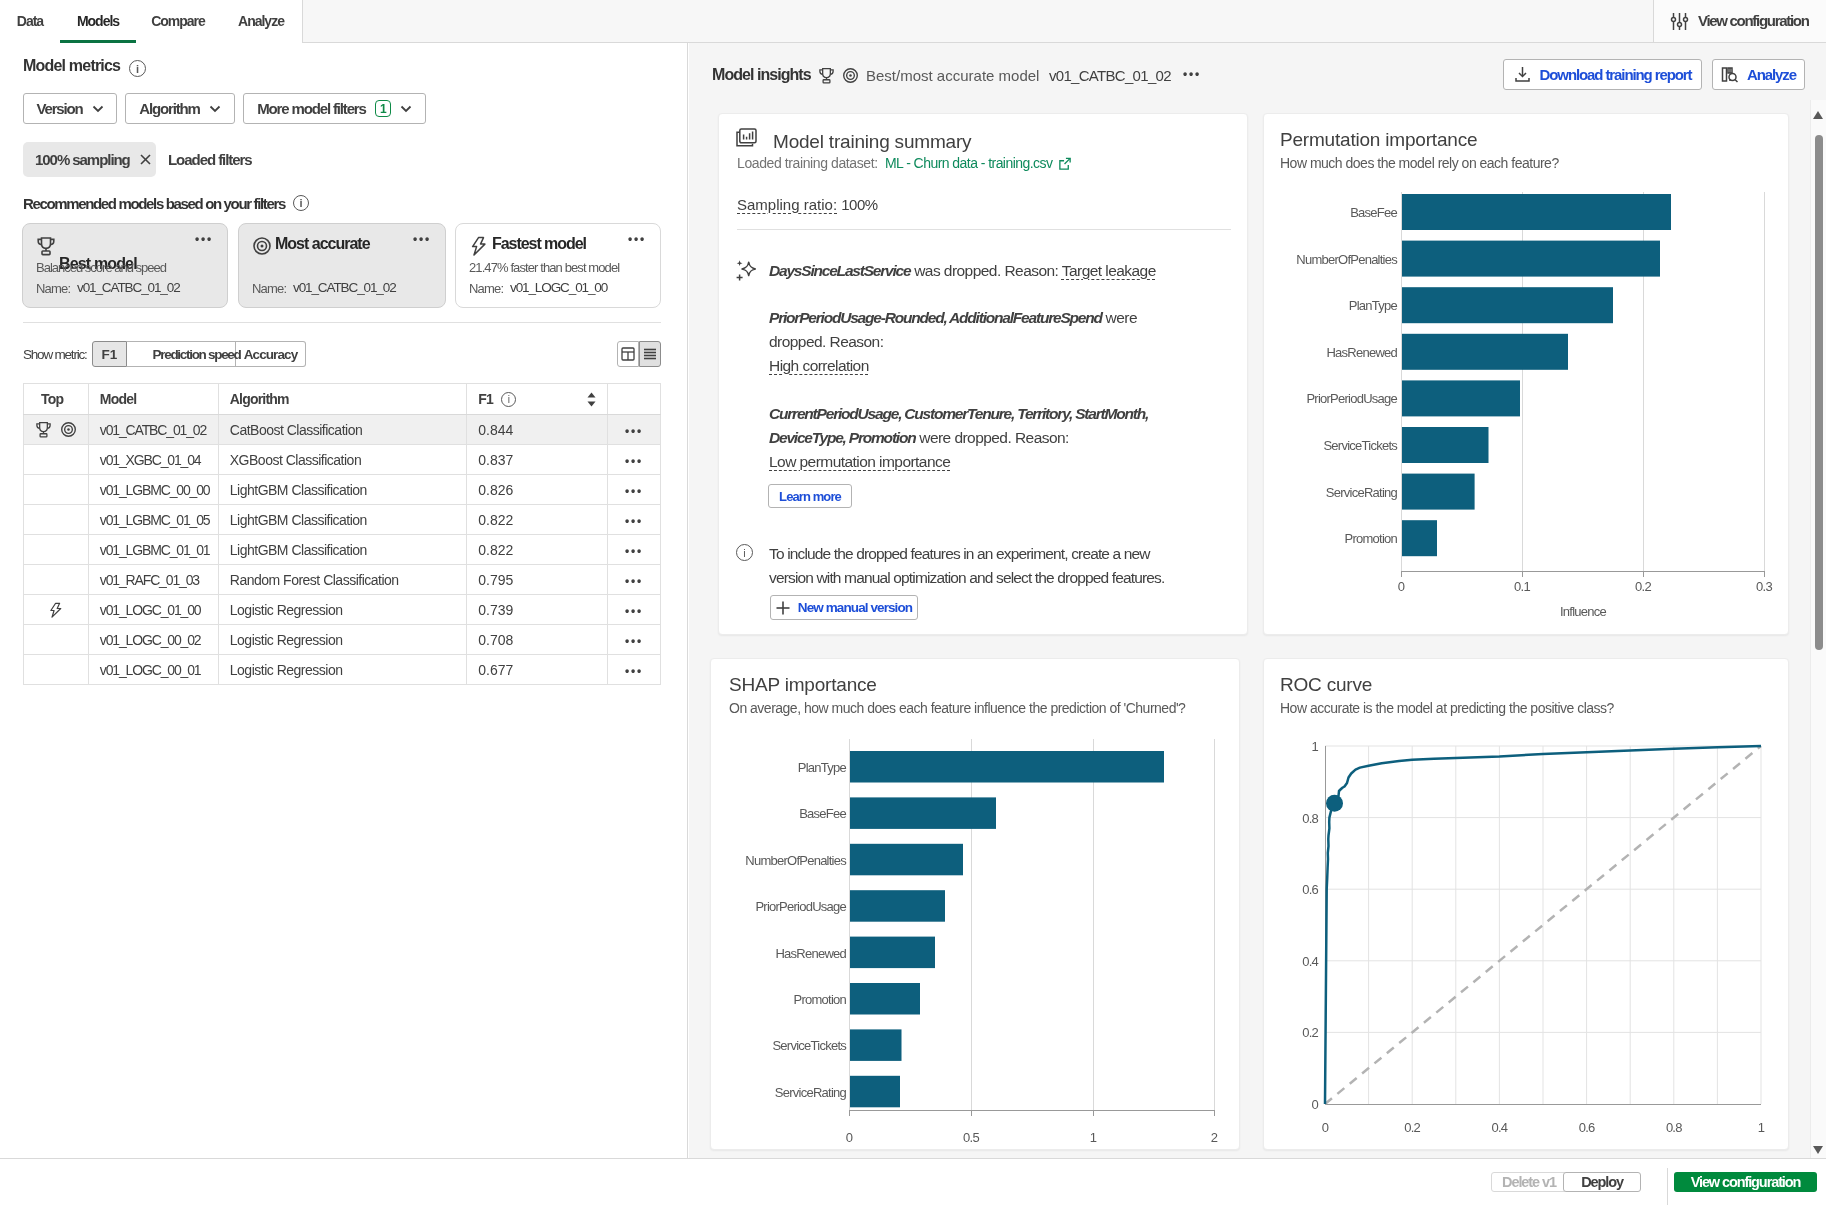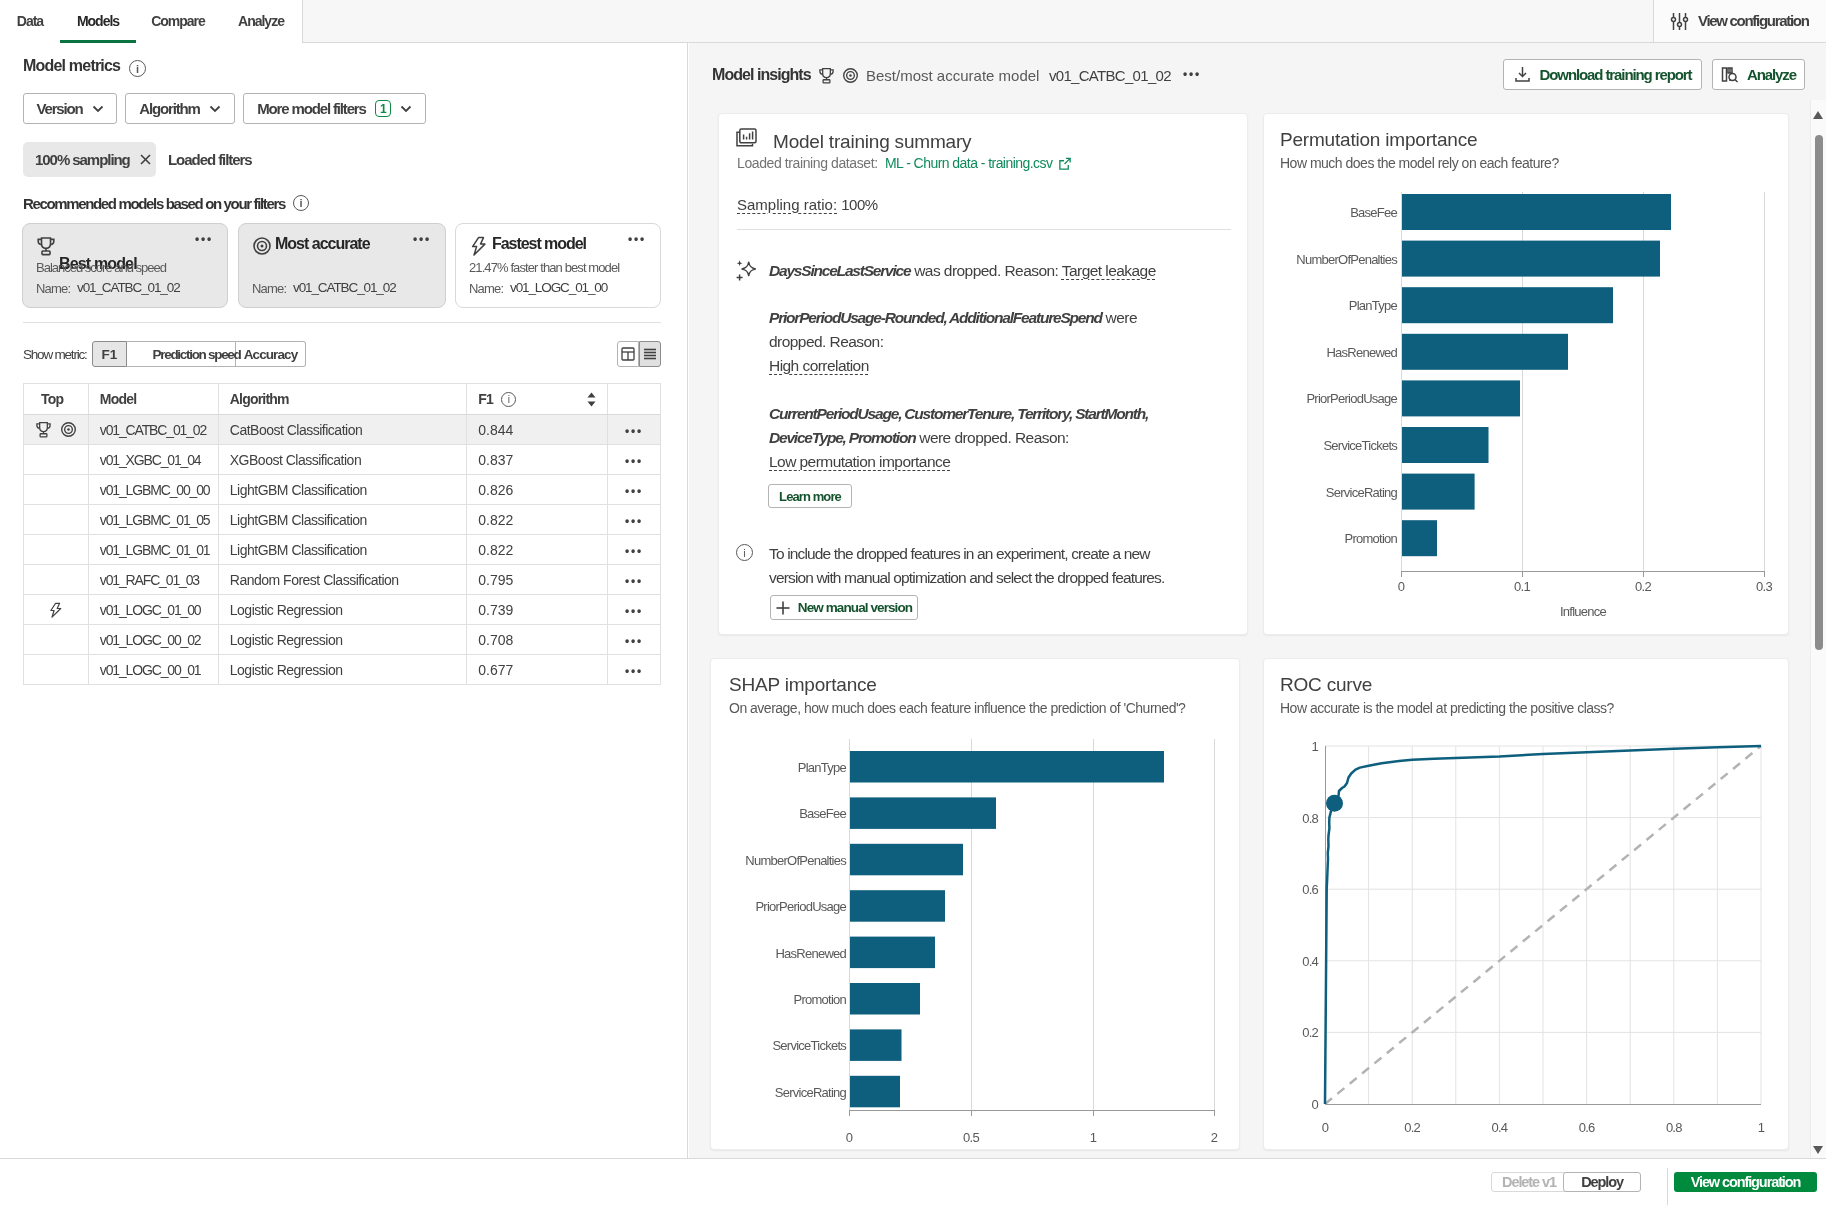--- a/index.html
+++ b/index.html
@@ -28,21 +28,21 @@
 .mname { letter-spacing:-1.15px; }
 .malgo { letter-spacing:-0.5px; }
 #mtable tr.hl td { background:#f0f0f0; }
 
 #rightpanel { left:689px; top:43px; width:1137px; height:1115px; background:#f5f5f5; }
 .card { background:#fff; border-radius:4px; border:1px solid #ececec; box-shadow:0 1px 2px rgba(0,0,0,0.06); }
 .cardtitle { font-size:19px; color:#404040; letter-spacing:-0.2px; white-space:nowrap; }
 .cardsub { font-size:14px; color:#595959; letter-spacing:-0.5px; white-space:nowrap; }
 .dashu { text-decoration:underline; text-decoration-style:dashed; text-underline-offset:3px; text-decoration-thickness:1px; }
 .bi { font-weight:bold; font-style:italic; letter-spacing:-1.2px; }
-.obtn { border:1px solid #b3b3b3; border-radius:3px; background:#fff; font-size:14px; font-weight:bold; color:#14532d; display:flex; align-items:center; justify-content:center; letter-spacing:-1.1px; white-space:nowrap; }
+.obtn { border:1px solid #b3b3b3; border-radius:3px; background:#fff; font-size:14px; font-weight:bold; color:#1d4ed8; display:flex; align-items:center; justify-content:center; letter-spacing:-1.1px; white-space:nowrap; }
 
 #bottombar { left:0; top:1158px; width:1826px; height:53px; background:#fff; border-top:1px solid #d9d9d9; }
 .bbtn { top:1172px; height:20px; border-radius:3px; font-size:14.5px; font-weight:bold; display:flex; align-items:center; justify-content:center; letter-spacing:-1.1px; white-space:nowrap; }
 .axlab { font-size:13px; fill:#595959; letter-spacing:-0.75px; }
 </style>
 </head>
 <body>
 
 <div id="topbar" class="abs"></div>
 <div id="topstrip" class="abs"></div>

